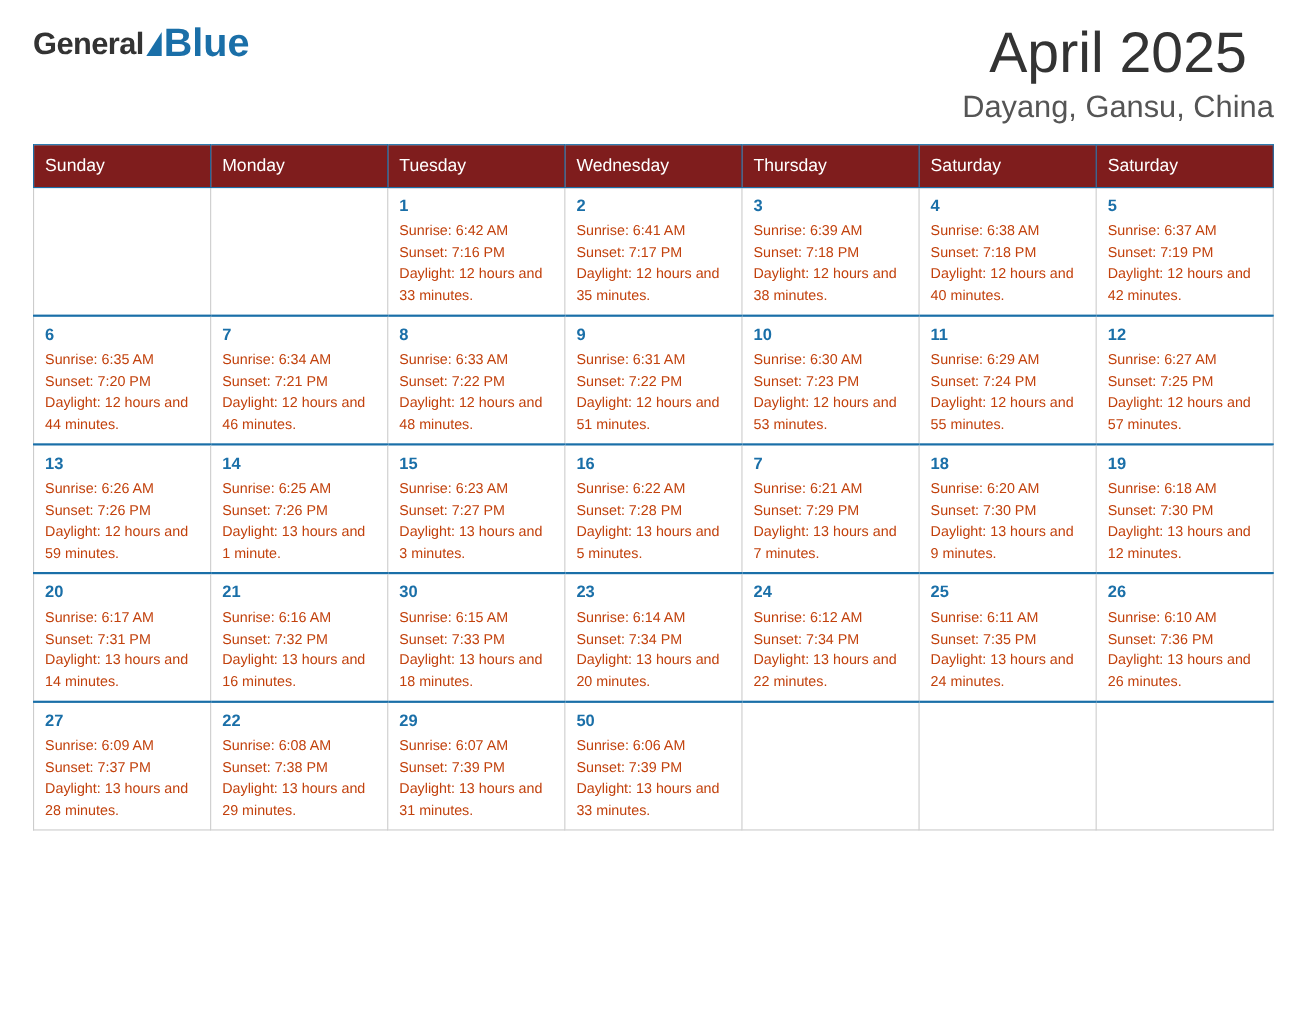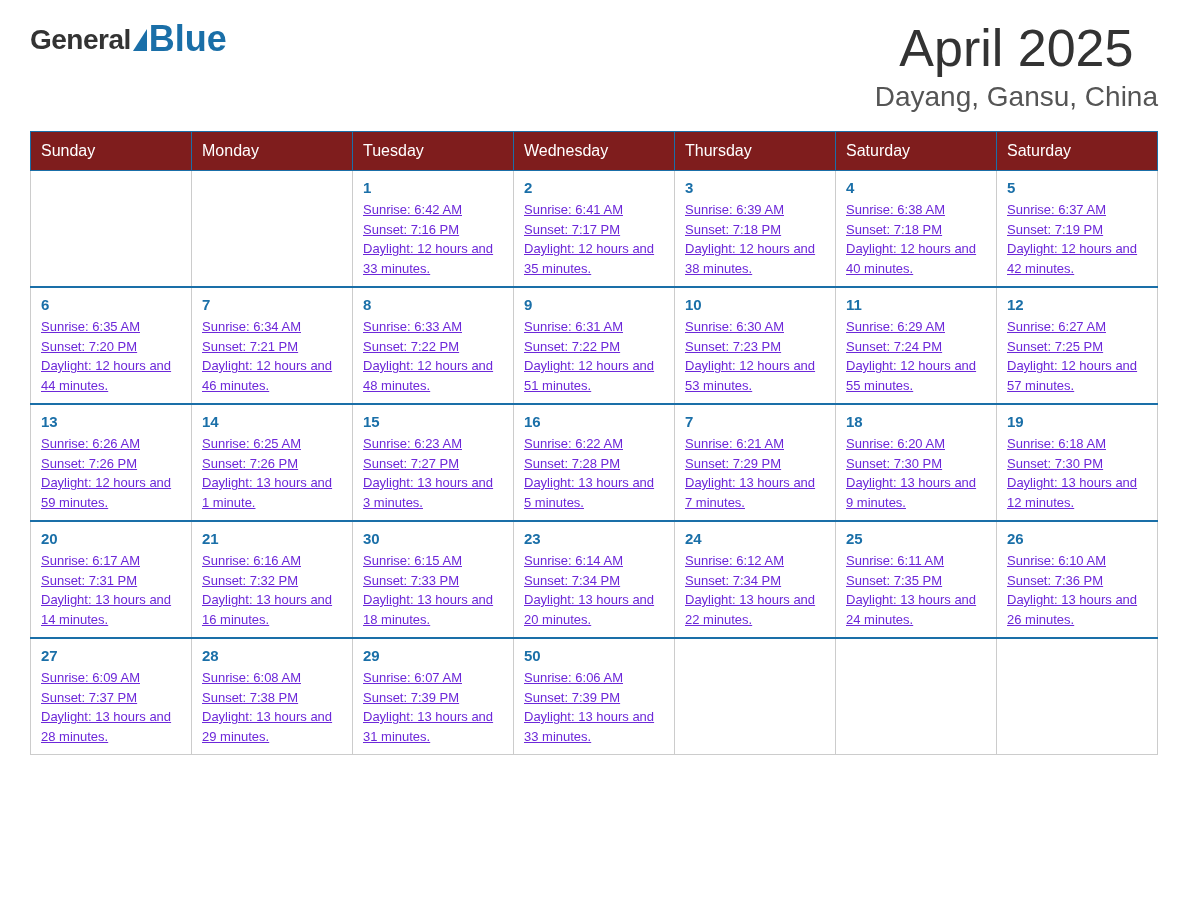--- a/index.html
+++ b/index.html
@@ -90,22 +90,21 @@
     }
     .day-num {
       font-size: 15px;
       font-weight: bold;
       color: #1a6fa8;
       margin-bottom: 4px;
     }
     .day-info {
       font-size: 13px;
       line-height: 1.5;
-      color: #6d28d9;
-      text-decoration: underline;
+      color: #c2410c;
     }
     tr td {
       border-bottom: 2px solid #1a6fa8;
     }
     tr:last-child td {
       border-bottom: 1px solid #ccc;
     }
     .empty-cell {
       background: #fff;
     }
@@ -256,21 +255,21 @@
           <div class="day-num">26</div>
           <div class="day-info">Sunrise: 6:10 AM<br>Sunset: 7:36 PM<br>Daylight: 13 hours and 26 minutes.</div>
         </td>
       </tr>
       <tr>
         <td>
           <div class="day-num">27</div>
           <div class="day-info">Sunrise: 6:09 AM<br>Sunset: 7:37 PM<br>Daylight: 13 hours and 28 minutes.</div>
         </td>
         <td>
-          <div class="day-num">28</div>
+          <div class="day-num">22</div>
           <div class="day-info">Sunrise: 6:08 AM<br>Sunset: 7:38 PM<br>Daylight: 13 hours and 29 minutes.</div>
         </td>
         <td>
           <div class="day-num">29</div>
           <div class="day-info">Sunrise: 6:07 AM<br>Sunset: 7:39 PM<br>Daylight: 13 hours and 31 minutes.</div>
         </td>
         <td>
           <div class="day-num">50</div>
           <div class="day-info">Sunrise: 6:06 AM<br>Sunset: 7:39 PM<br>Daylight: 13 hours and 33 minutes.</div>
         </td>

